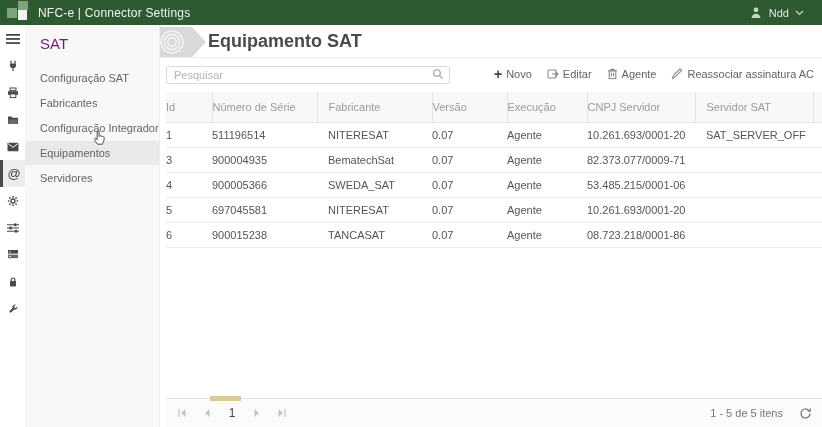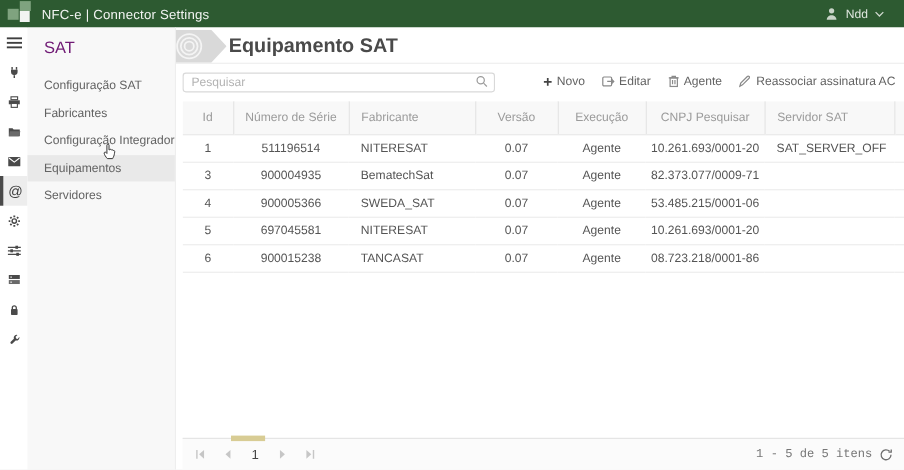--- a/index.html
+++ b/index.html
@@ -58,33 +58,33 @@
   .tb-plus { font-size:14px; font-weight:700; color:#444; line-height:1; }
 
   
   .grid { position:absolute; left:6px; right:0; top:34px; bottom:29px; overflow:hidden; background:#fff; }
   table { border-collapse:collapse; table-layout:fixed; width:100%; }
   thead th { height:30px; background:#f8f8f8; color:#9b9b9b; font-size:11px; font-weight:400;
              border-bottom:1px solid #e6e6e6; cursor:pointer; }
   thead th + th { border-left:1px solid #e3e3e3; }
   tbody td { height:25px; font-size:11px; color:#555; border-bottom:1px solid #ececec;
              background:#fff; white-space:nowrap; overflow:hidden; }
-  .c { text-align:center; }
+  .c { text-align:left; }
   .l { text-align:left; padding-left:11px; }
 
   
   .pager { position:absolute; left:6px; right:0; bottom:0; height:29px; background:#fbfbfb;
            border-top:1px solid #e3e3e3; display:flex; align-items:center; padding:0 10px 0 6px; }
   .page-indicator { position:absolute; left:44px; top:-3px; width:31px; height:5px; background:#d8cc94; }
   .pg-btn { width:20px; height:20px; margin-right:5px; display:flex; align-items:center;
             justify-content:center; cursor:pointer; }
   .pg-num { width:20px; height:20px; margin-right:5px; display:flex; align-items:center;
             justify-content:center; font-size:12px; color:#444; cursor:pointer; }
   .pager-spacer { flex:1; }
-  .pager-info { font-size:11px; color:#777; margin-right:6px;font-family:Liberation Mono, monospace; }
+  .pager-info { font-size:11px; color:#777; margin-right:16px; }
   .refresh-btn { cursor:pointer; display:flex; align-items:center; }
 </style>
 </head>
 <body>
 
 <div class="screen">
 
   <header class="topbar">
     <div class="logo">
         <i class="sq1"></i>
@@ -261,21 +261,21 @@
               <col style="width:118px">
               <col>
           </colgroup>
           <thead>
             <tr>
               <th class="c">Id</th>
               <th class="c">Número de Série</th>
               <th class="l">Fabricante</th>
               <th class="c">Versão</th>
               <th class="c">Execução</th>
-              <th class="c">CNPJ Pesquisar</th>
+              <th class="c">CNPJ Servidor</th>
               <th class="l">Servidor SAT</th>
               <th></th>
             </tr>
           </thead>
           <tbody>
             <tr>
               <td class="c">1</td>
               <td class="c">511196514</td>
               <td class="l">NITERESAT</td>
               <td class="c">0.07</td>

